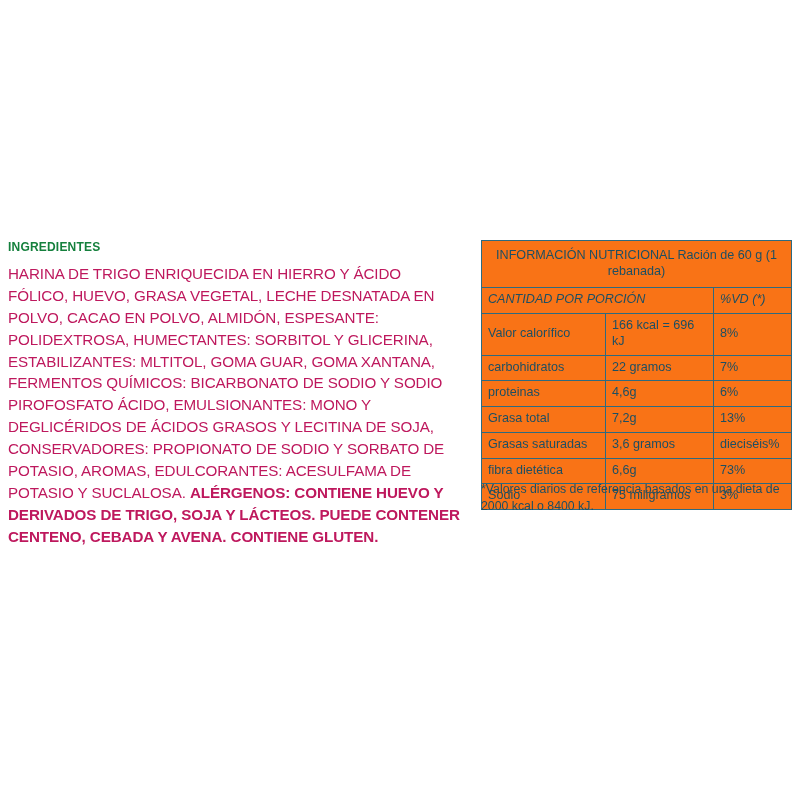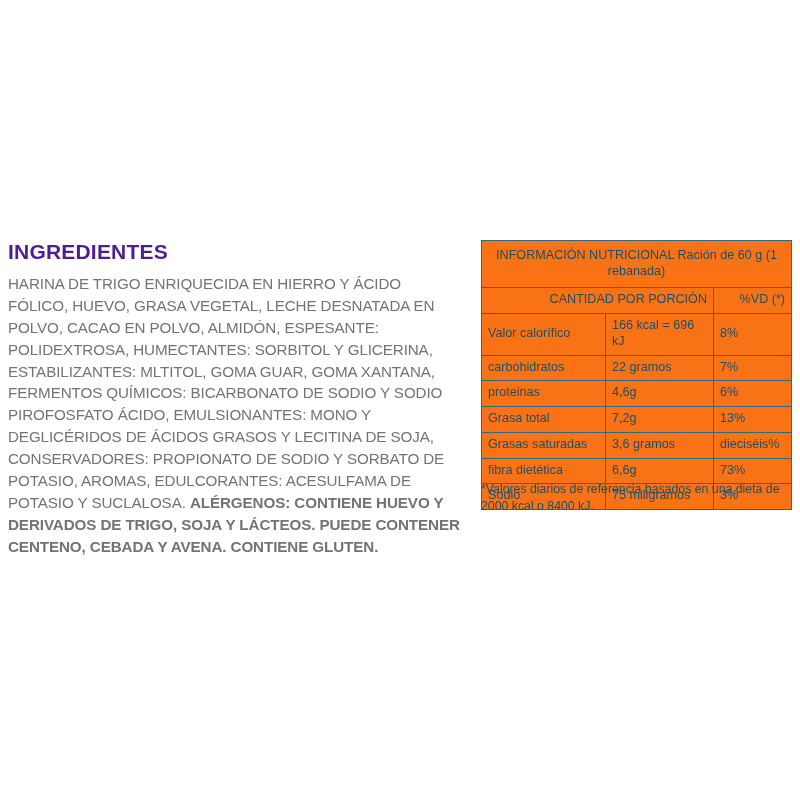--- a/index.html
+++ b/index.html
@@ -21,30 +21,30 @@
   }
 
   
   .ingredients {
     position: absolute;
     left: 8px;
     top: 240px;
     width: 455px;
   }
   .ing-title {
-    font-size: 21px;
+    font-size: 12px;
     font-weight: 700;
     letter-spacing: .2px;
-    color: #4c1d95;
+    color: #15803d;
     margin: 0 0 9px 0;
   }
   .ing-body {
     font-size: 15.2px;
     line-height: 1.44;
-    color: #737373;
+    color: #be185d;
     margin: 0;
     letter-spacing: -.1px;
   }
   .ing-body .strong {
     font-weight: 700;
   }
 
   
   .nutrition {
     position: absolute;
@@ -69,22 +69,23 @@
     line-height: 1.25;
   }
   .nut-header {
     text-align: center;
     font-weight: 700;
     font-size: 12.8px;
     padding: 7px 10px 8px 10px !important;
     line-height: 1.3;
   }
   .nut-subheader td {
-    text-align: right;
+    text-align: left;
     font-size: 12.4px;
+    font-style: italic;
   }
   .col-name  { width: 124px; }
   .col-qty   { width: 108px; }
   .col-vd    { width: 78px; }
 
   .footnote {
     position: absolute;
     left: 481px;
     top: 481px;
     width: 320px;

